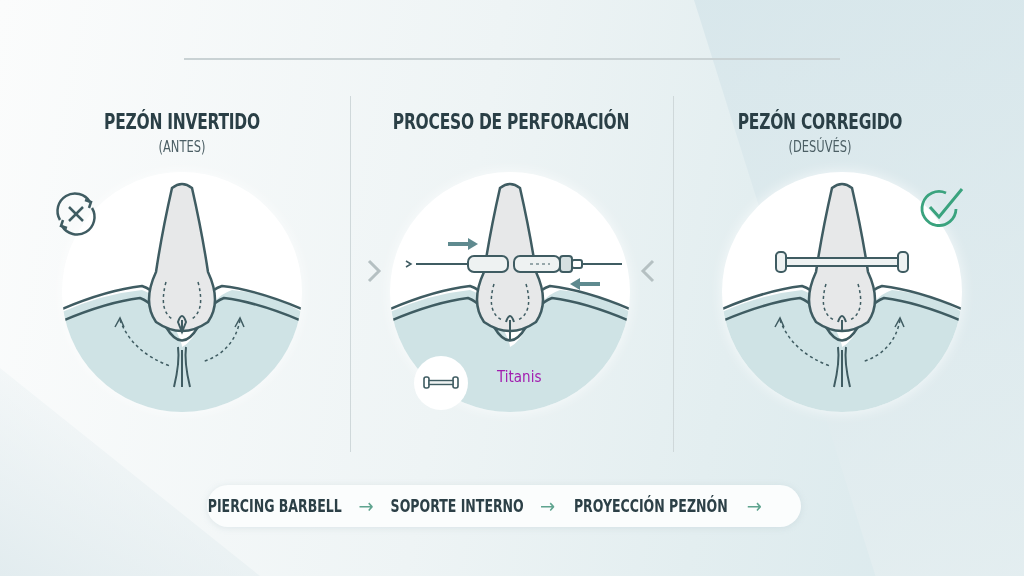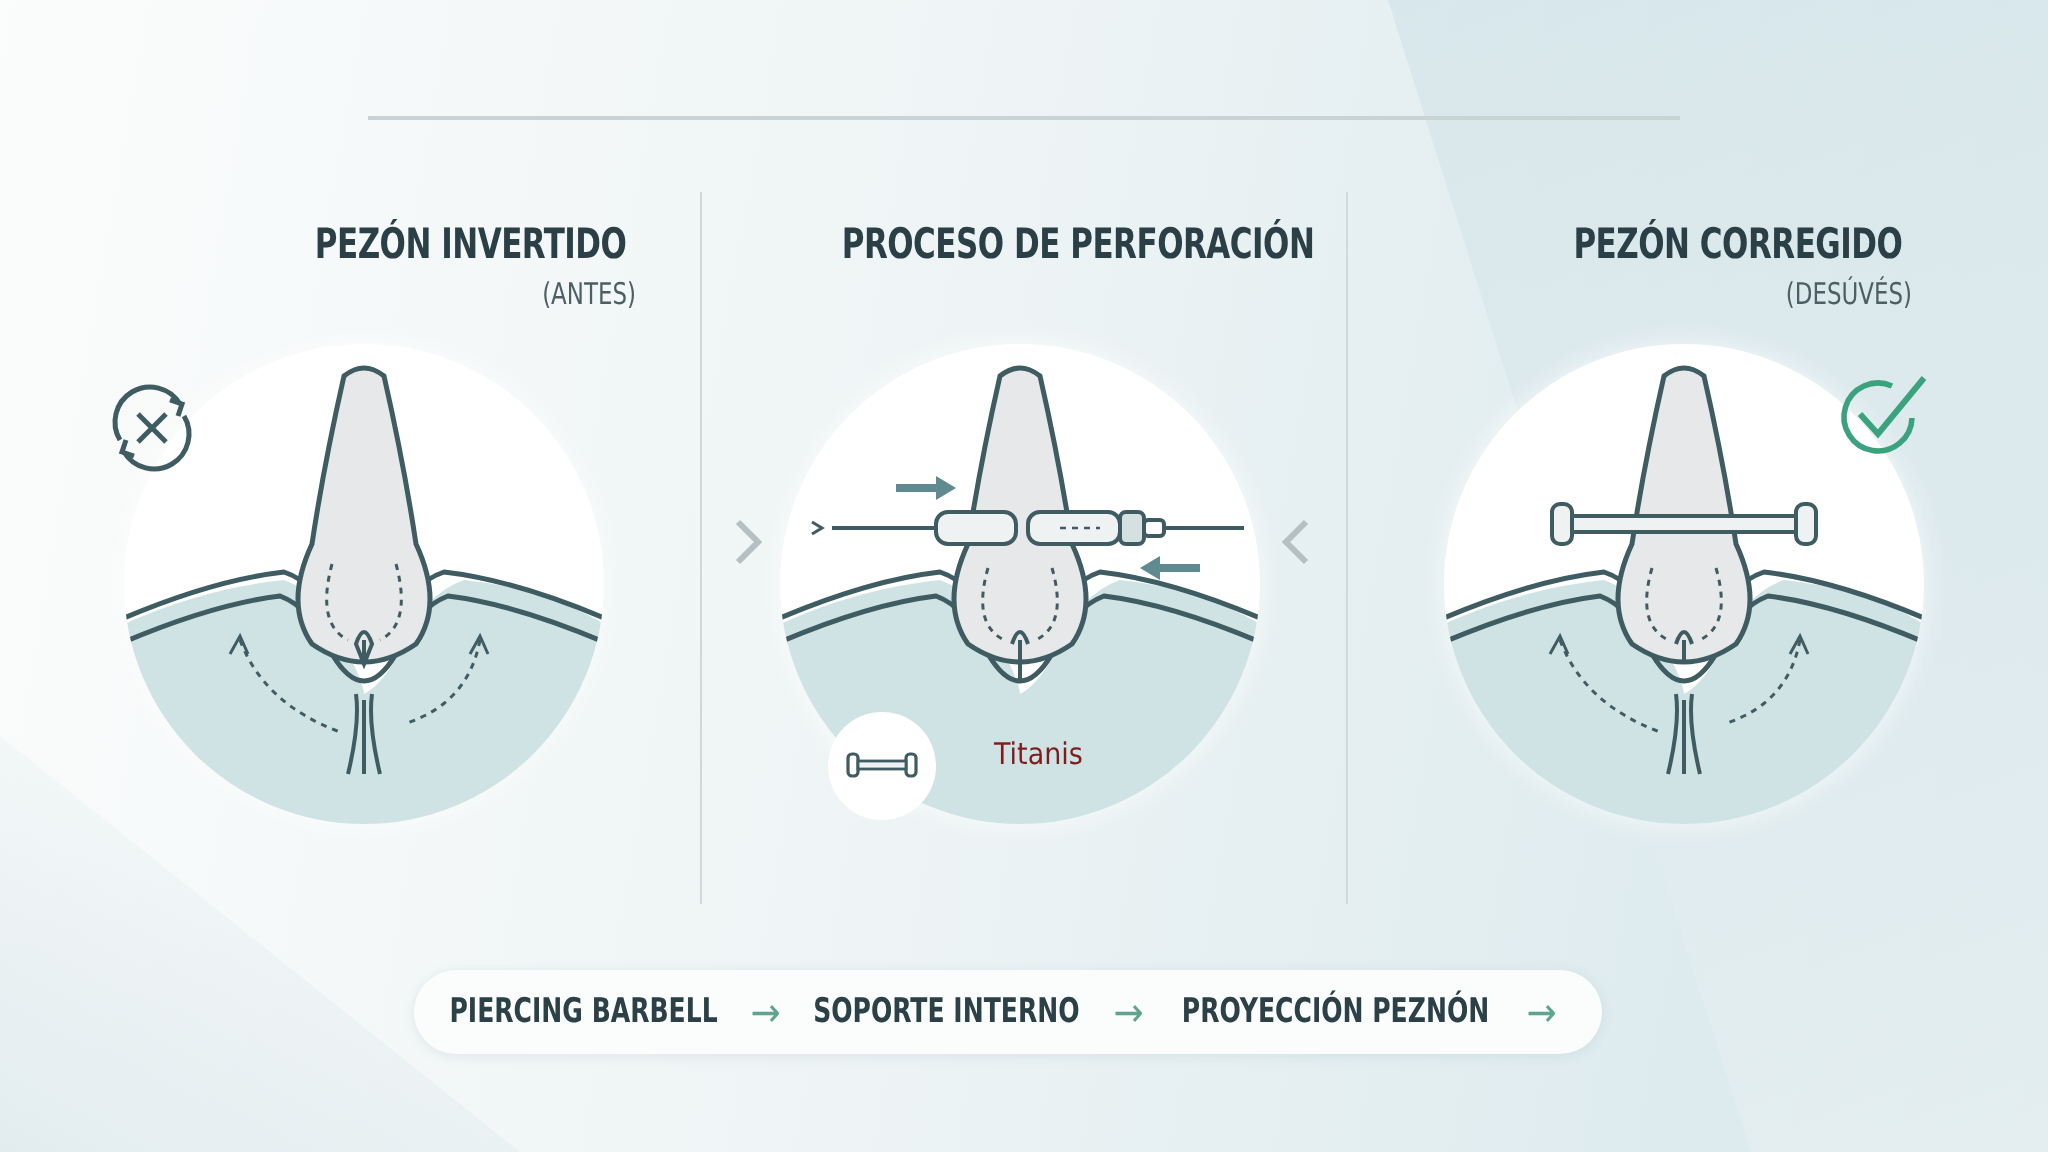--- a/index.html
+++ b/index.html
@@ -18,49 +18,49 @@
   .bg-shape2 {
     position:absolute; left:0; bottom:0; width:260px; height:260px;
     background: linear-gradient(30deg, #e2ecef 0%, rgba(255,255,255,0) 70%);
     clip-path: polygon(0 20%, 100% 100%, 0 100%);
   }
   .top-rule {
     position:absolute; left:184px; top:58px; width:656px; height:2px;
     background:#c9d2d4;
   }
   .divider { position:absolute; top:96px; width:1px; height:356px; background:#cfd8da; }
-  .panel { position:absolute; top:110px; width:320px; text-align:right; }
+  .panel { position:absolute; top:110px; width:320px; text-align:center; }
   .panel-title {
     font-family:"DejaVu Sans Condensed","DejaVu Sans",sans-serif;
     font-weight:bold; font-size:21px; letter-spacing:-0.3px; color:#2a3f46;
     transform:scaleX(.82); transform-origin:center; margin:0;
   }
   .panel-sub {
     font-size:15px; color:#4c5f65; margin-top:4px; transform:scaleX(.85);
   }
   .circle {
     position:absolute; width:240px; height:240px; border-radius:50%;
     background:#ffffff; overflow:hidden; box-shadow:0 0 14px rgba(255,255,255,.7);
   }
   .circle svg { position:absolute; left:0; top:0; }
   .status-icon { position:absolute; }
   .nav-chevron { position:absolute; top:258px; }
   .flow-bar {
     position:absolute; left:207px; top:485px; width:594px; height:42px;
     background:#fbfdfd; border-radius:21px;
     box-shadow:0 1px 6px rgba(160,185,190,.25);
-    display:flex; align-items:center; justify-content:center; gap:10px;
+    display:flex; align-items:center; justify-content:flex-start; gap:10px;
   }
   .flow-step {
     font-weight:bold; font-size:17px; color:#2c4047;
     transform:scaleX(.82); display:inline-block; white-space:nowrap; margin:0 -14px;
   }
   .flow-arrow { color:#5fa48f; font-size:20px; display:inline-block; margin:0 6px; }
   .titanis {
-    position:absolute; left:497px; top:368px; font-size:15px; color:#7f1d1d;
+    position:absolute; left:497px; top:368px; font-size:15px; color:#a21caf;
   }
 </style>
 </head>
 <body>
 
 <div class="bg-shape"></div>
 <div class="bg-shape2"></div>
 <div class="top-rule"></div>
 <div class="divider" style="left:350px"></div>
 <div class="divider" style="left:673px"></div>
@@ -88,21 +88,21 @@
 </div>
 <svg class="status-icon" style="left:52px; top:190px" width="48" height="48" viewBox="0 0 48 48">
   <path d="M8 30 A17 17 0 0 1 38 12" fill="none" stroke="#3f5c62" stroke-width="2.5"></path>
   <path d="M40 18 A17 17 0 0 1 10 36" fill="none" stroke="#3f5c62" stroke-width="2.5"></path>
   <path d="M33 10 L39 12 L37 18" fill="none" stroke="#3f5c62" stroke-width="2.5"></path>
   <path d="M15 38 L9 36 L11 30" fill="none" stroke="#3f5c62" stroke-width="2.5"></path>
   <line x1="17" y1="17" x2="31" y2="31" stroke="#3f5c62" stroke-width="2.5"></line>
   <line x1="31" y1="17" x2="17" y2="31" stroke="#3f5c62" stroke-width="2.5"></line>
 </svg>
 
-<div class="panel" style="left:366px">
+<div class="panel" style="left:351px">
   <h2 class="panel-title">PROCESO DE PERFORACIÓN</h2>
 </div>
 <div class="circle" style="left:390px; top:172px">
   <svg width="240" height="240" viewBox="0 0 240 240">
     <path d="M0 140 Q40 122 80 118 Q100 125 110 150 Q120 170 120 175 Q130 170 140 150 Q150 125 170 118 Q210 122 240 140 L240 240 L0 240 Z" fill="#cfe3e5"></path>
     <path d="M0 137 Q45 118 80 114 Q98 120 108 145 Q120 168 132 145 Q142 120 160 114 Q195 118 240 137" fill="none" stroke="#3f5c62" stroke-width="2.5"></path>
     <path d="M0 149 Q45 130 78 126 Q94 132 104 155 Q120 182 136 155 Q146 132 162 126 Q195 130 240 149" fill="none" stroke="#3f5c62" stroke-width="2.5"></path>
     <path d="M110 16 Q120 8 130 16 Q140 60 146 100 Q160 130 146 150 Q120 168 94 150 Q80 130 94 100 Q100 60 110 16 Z" fill="#e7e8e9" stroke="#3f5c62" stroke-width="2.5"></path>
     <path d="M104 112 Q96 140 112 148" fill="none" stroke="#3f5c62" stroke-width="1.5" stroke-dasharray="3 3"></path>
     <path d="M136 112 Q144 140 128 148" fill="none" stroke="#3f5c62" stroke-width="1.5" stroke-dasharray="3 3"></path>

